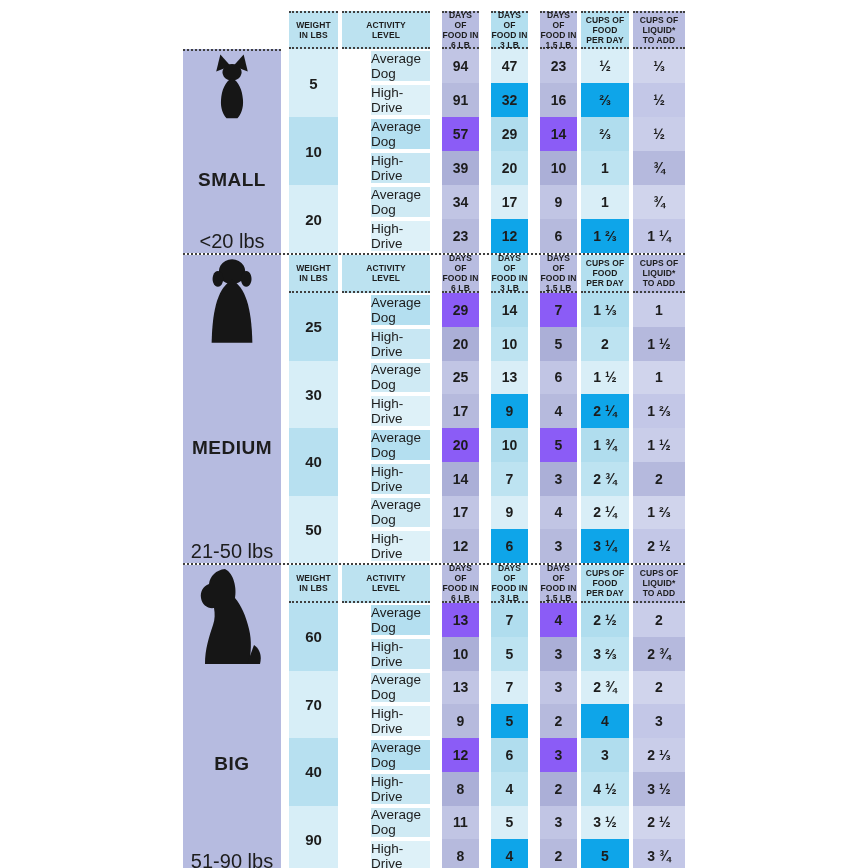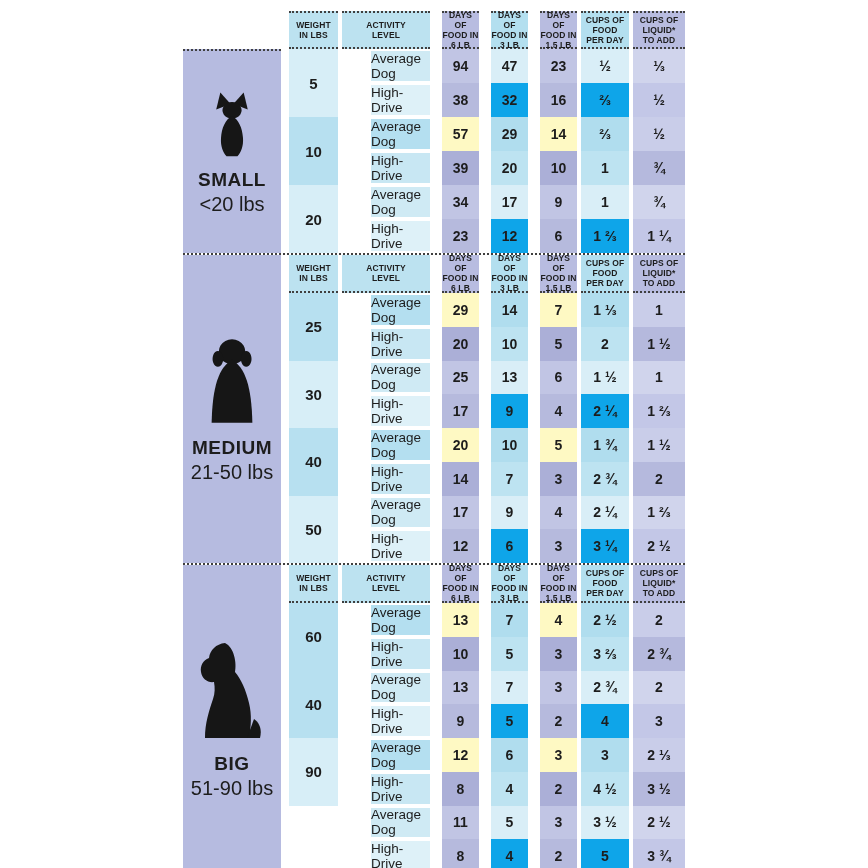--- a/index.html
+++ b/index.html
@@ -1,19 +1,19 @@
 <!DOCTYPE html>
 <html><head>
 <meta charset="utf-8">
 <style>
   html,body{margin:0;padding:0;background:#ffffff;font-family:"Liberation Sans",sans-serif;color:#1d1d1d;}
   .canvas{position:relative;width:868px;height:868px;background:#fff;overflow:hidden;}
   .chart{position:absolute;left:183px;top:11px;width:502px;}
   .section{display:flex;align-items:stretch;border-bottom:2px dotted #3f3f3f;}
-  .sidebar{width:98px;background:#b6bbe0;display:flex;flex-direction:column;align-items:center;justify-content:center;box-sizing:border-box;}
+  .sidebar{width:98px;background:#b6bbe0;display:flex;flex-direction:column;align-items:center;justify-content:space-between;box-sizing:border-box;}
   .section.first .sidebar{margin-top:38px;border-top:2px dotted #3f3f3f;}
   .size-label{font-weight:bold;font-size:19px;letter-spacing:.5px;margin-top:10px;}
   .size-range{font-size:20px;margin-top:2px;}
   .dogsvg{display:block;}
   .col{display:flex;flex-direction:column;box-sizing:border-box;}
   .col-weight{width:49px;margin-left:8px;}
   .col-activity{width:88px;margin-left:4px;}
   .col-d6,.col-d3,.col-d15{width:45px;margin-left:4px;padding-left:8px;}
   .col-food{width:48px;margin-left:4px;}
   .col-liquid{width:52px;margin-left:4px;}
@@ -23,21 +23,21 @@
   .hc-d6,.hc-d15,.hc-liquid{background:#b8bce0;}
   .hc-d3,.hc-food{background:#b3dfef;}
   .cell{height:var(--rh);display:flex;align-items:center;justify-content:center;font-size:14px;font-weight:bold;box-sizing:border-box;}
   .wcell{height:calc(var(--rh)*2);font-size:15px;}
   .acell{font-size:13.5px;font-weight:normal;box-shadow:inset 0 2px 0 #fff,inset 0 -2px 0 #fff;margin-left:29px;}
   
   .wg-light{background:#d7eef7}.wg-dark{background:#b7e0f0}
   .act-l0{background:#cfeaf4}.act-l1{background:#def1f8}
   .act-d0{background:#b4dff0}.act-d1{background:#c8e7f3}
   .lav-l0{background:#c1c5e4}.lav-l1{background:#b6badd}
-  .lav-d0{background:#fef9c3}.lav-d1{background:#abafd7}
+  .lav-d0{background:#8b5cf6}.lav-d1{background:#abafd7}
   .blu-l0{background:#d9eef7}.blu-l1{background:#0ea5e9}
   .blu-d0{background:#b0ddee}.blu-d1{background:#bde3f1}
   .liq-l0{background:#d0d4ec}.liq-l1{background:#c3c7e7}
   .liq-d0{background:#c9cde9}.liq-d1{background:#b5b9dd}
 </style>
 </head>
 <body>
 
 <div class="canvas">
   <div class="chart" id="chart-root">
@@ -67,21 +67,21 @@
           <div class="cell acell act-d0">Average Dog</div>
           <div class="cell acell act-d1">High-Drive</div>
           <div class="cell acell act-l0">Average Dog</div>
           <div class="cell acell act-l1">High-Drive</div>
         </div>
         <div class="col col-d6">
           <div class="hcell hc-d6">DAYS OF
 FOOD IN
 6 LB</div>
           <div class="cell lav-l0">94</div>
-          <div class="cell lav-l1">38</div>
+          <div class="cell lav-l1">91</div>
           <div class="cell lav-d0">57</div>
           <div class="cell lav-d1">39</div>
           <div class="cell lav-l0">34</div>
           <div class="cell lav-l1">23</div>
         </div>
         <div class="col col-d3">
           <div class="hcell hc-d3">DAYS OF
 FOOD IN
 3 LB</div>
           <div class="cell blu-l0">47</div>
@@ -228,20 +228,21 @@
             <path d="M33 2 C24 3 18 9 17 17 C11 19 8 25 9 31 C10 38 16 42 22 41 C23 47 23 52 21 58 C17 70 13 82 13 97 L57 97 C59 86 60 74 57 62 C54 49 49 38 43 31 C45 22 42 6 33 2 Z" fill="#161616"></path>
             <path d="M55 97 L68 97 C70 89 68 82 62 78 Z" fill="#161616"></path>
           </svg>
           <div class="size-label">BIG</div>
           <div class="size-range">51-90 lbs</div>
         </div>
         <div class="col col-weight">
           <div class="hcell hc-weight">WEIGHT
 IN LBS</div>
           <div class="cell wcell wg-dark">60</div>
+          <div class="cell wcell wg-light">70</div>
           <div class="cell wcell wg-dark">40</div>
           <div class="cell wcell wg-light">90</div>
         </div>
         <div class="col col-activity">
           <div class="hcell hc-activity">ACTIVITY
 LEVEL</div>
           <div class="cell acell act-d0">Average Dog</div>
           <div class="cell acell act-d1">High-Drive</div>
           <div class="cell acell act-l0">Average Dog</div>
           <div class="cell acell act-l1">High-Drive</div>

